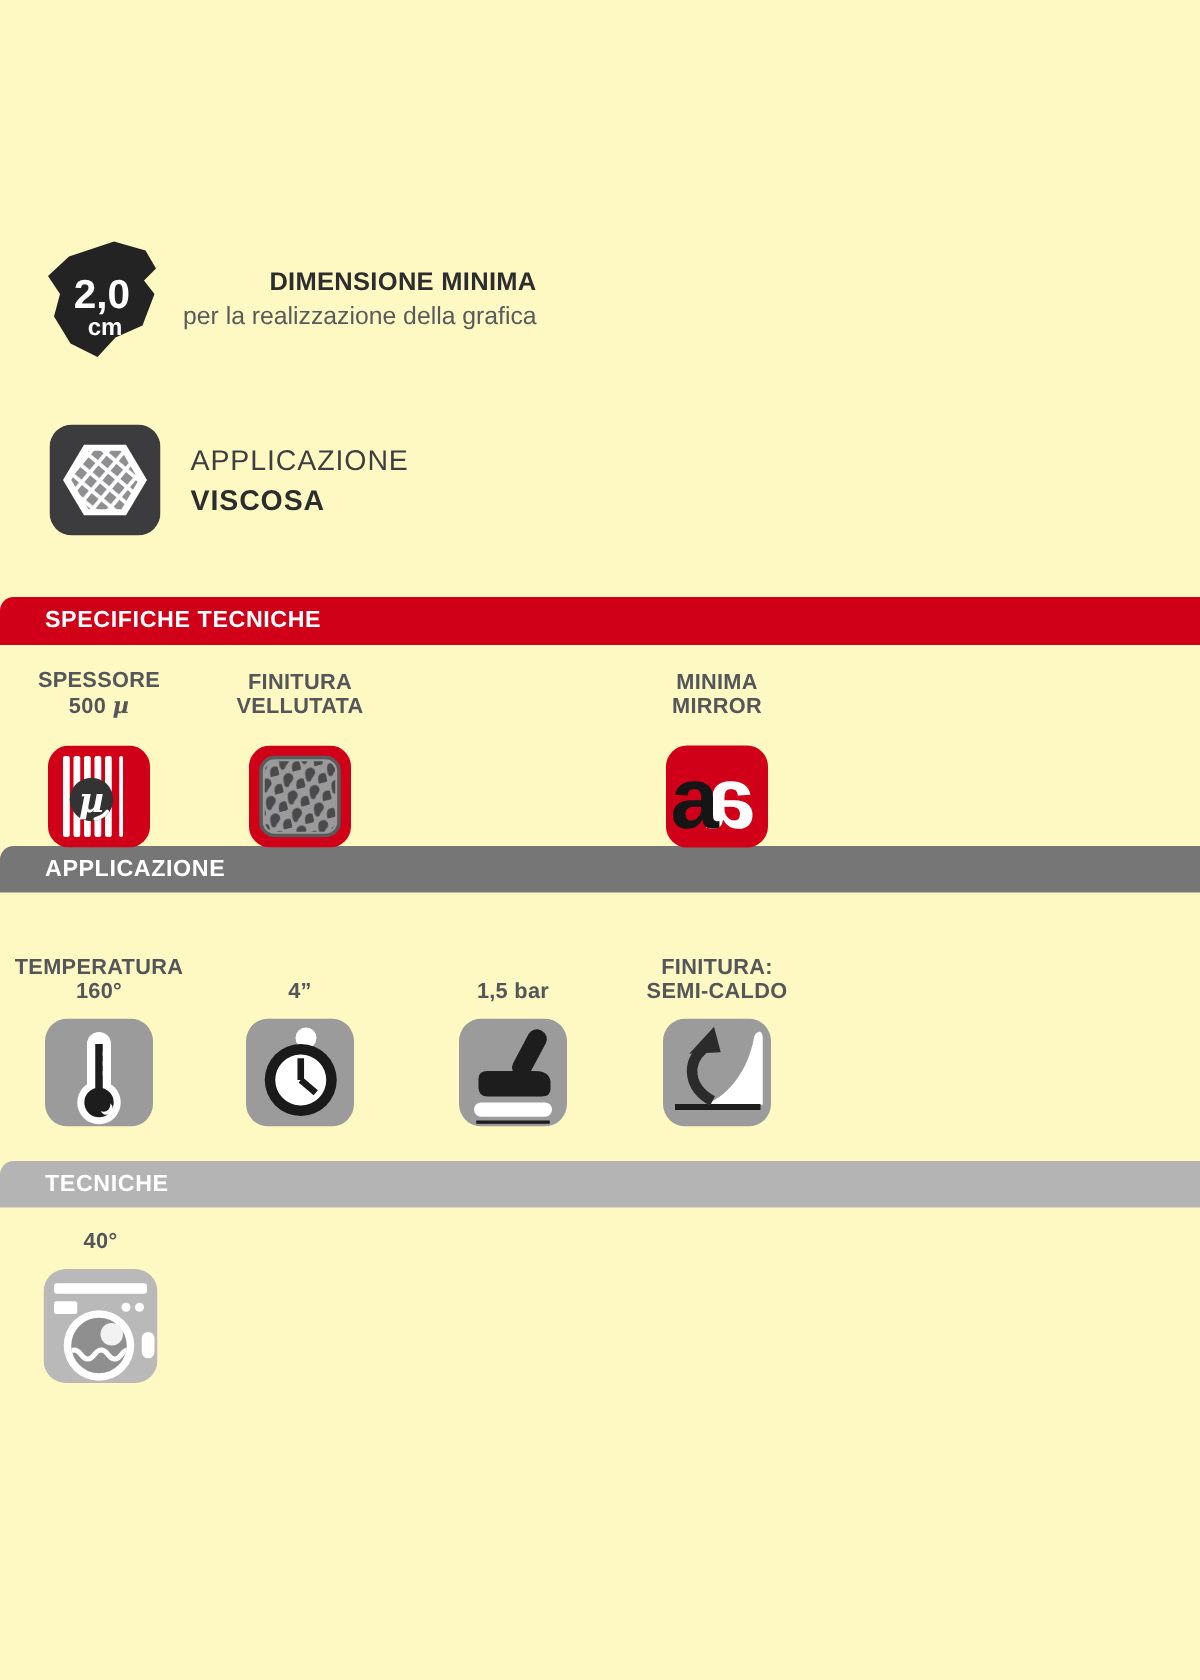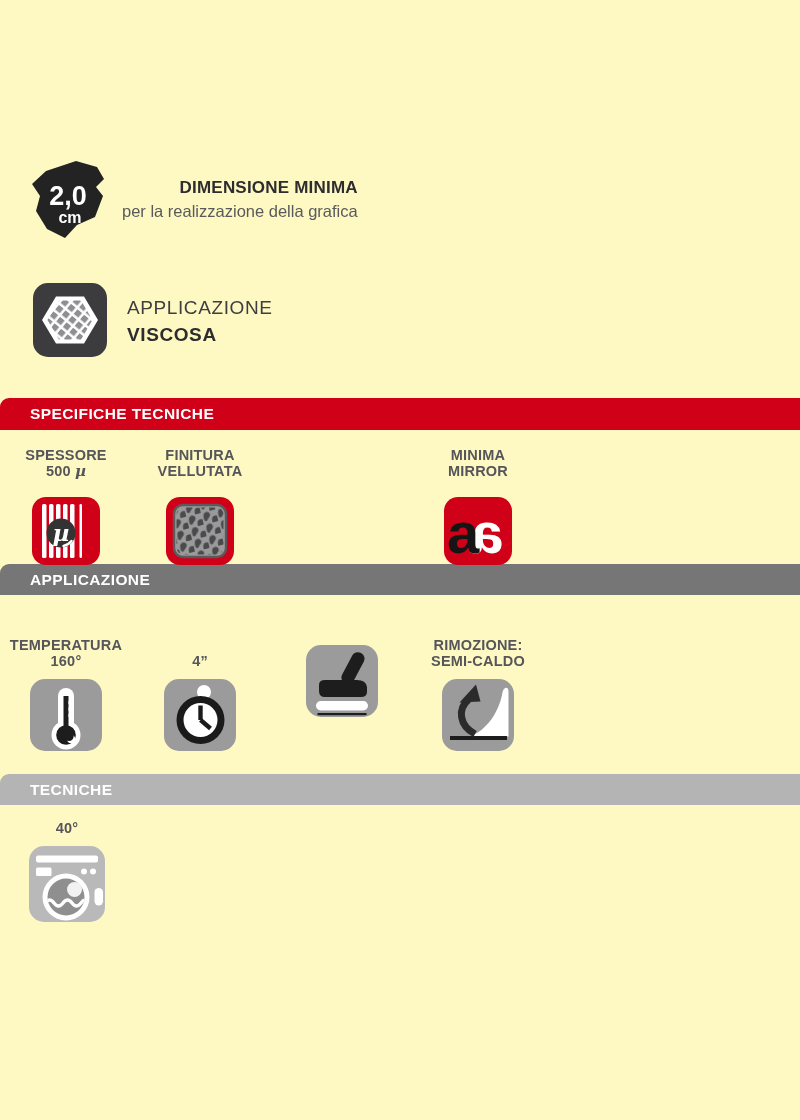--- a/index.html
+++ b/index.html
@@ -175,34 +175,37 @@
         <circle cx="40" cy="13" r="7" fill="#ffffff"></circle>
         <circle cx="36.5" cy="41" r="24" fill="#1a1a1a"></circle>
         <circle cx="36.5" cy="41" r="17" fill="#ffffff"></circle>
         <path d="M36.5,41 L36.5,26.5" stroke="#1a1a1a" stroke-width="4.4"></path>
         <path d="M36.5,41 L46.5,49.5" stroke="#1a1a1a" stroke-width="4.4"></path>
       </svg>
     </div>
   </div>
 
   <div class="col app-col col-3">
+    <div class="lbl">
+      <div>1,5 bar</div>
+    </div>
     <div class="iconwrap">
       <svg width="72" height="72" viewBox="0 0 72 72">
         <rect width="72" height="72" rx="15" fill="#9b9b9b"></rect>
         <rect x="41" y="6" width="13" height="34" rx="6" fill="#1d1d1d" transform="rotate(28 47 22)"></rect>
         <path d="M13,40 q0,-5 6,-5 h32 q9,0 10,7 v5 q0,5 -6,5 h-36 q-6,0 -6,-6 z" fill="#1d1d1d"></path>
         <rect x="10" y="56" width="52" height="9.5" rx="4.7" fill="#ffffff"></rect>
         <rect x="11.5" y="68" width="49" height="2.2" fill="#1d1d1d"></rect>
       </svg>
     </div>
   </div>
 
   <div class="col app-col col-4">
     <div class="lbl">
-      <div>RIMOZIONE:</div>
+      <div>FINITURA:</div>
       <div>SEMI-CALDO</div>
     </div>
     <div class="iconwrap">
       <svg width="72" height="72" viewBox="0 0 72 72">
         <rect width="72" height="72" rx="15" fill="#9b9b9b"></rect>
         <path d="M62,10 C64.5,7.5 66.5,9 66.5,13 L66.5,57.5 L28,57.5 C45,51 57,33 60.5,13.5 C60.9,11.8 61.2,10.8 62,10 Z" fill="#ffffff"></path>
         <rect x="8" y="57" width="57" height="4" fill="#1d1d1d"></rect>
         <path d="M33,55 C17,46.5 15.5,30 26.5,20.5" stroke="#2b2b2b" stroke-width="7" fill="none"></path>
         <polygon points="17.5,23.5 34,5.5 38.5,22.5" fill="#2b2b2b"></polygon>
       </svg>

